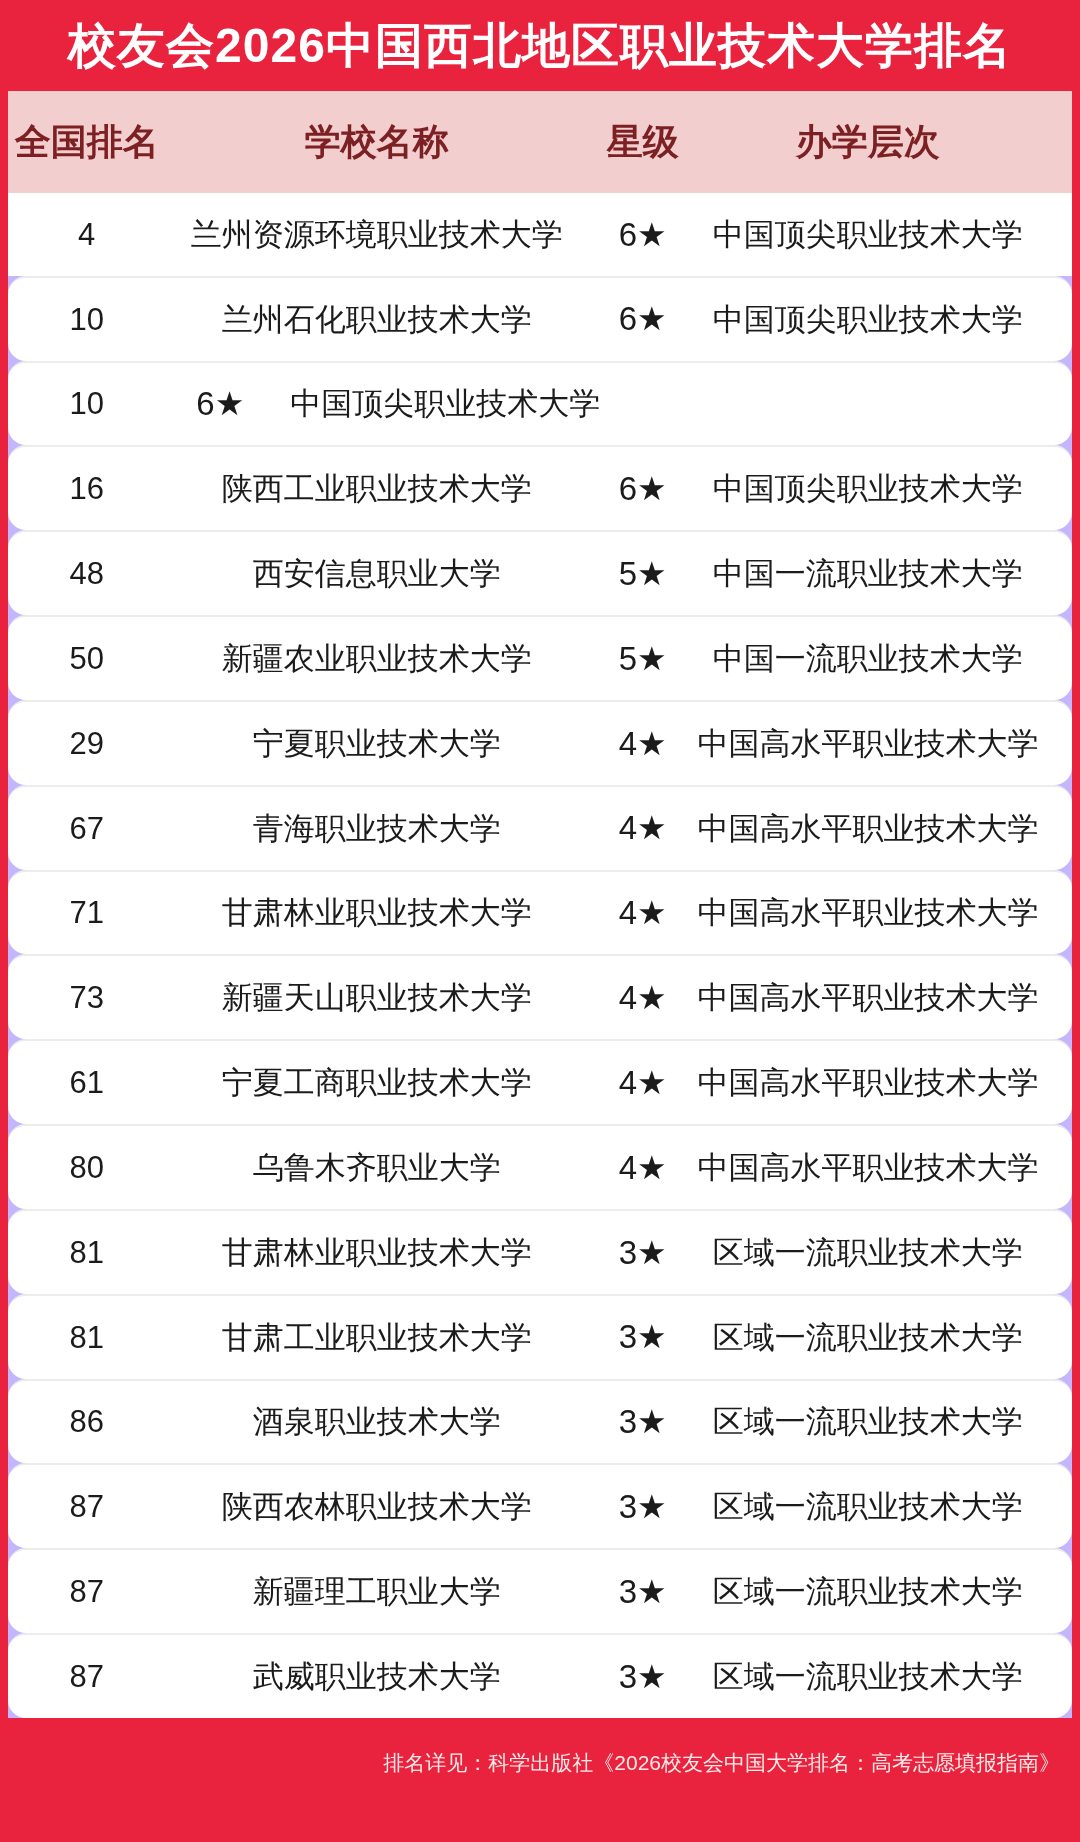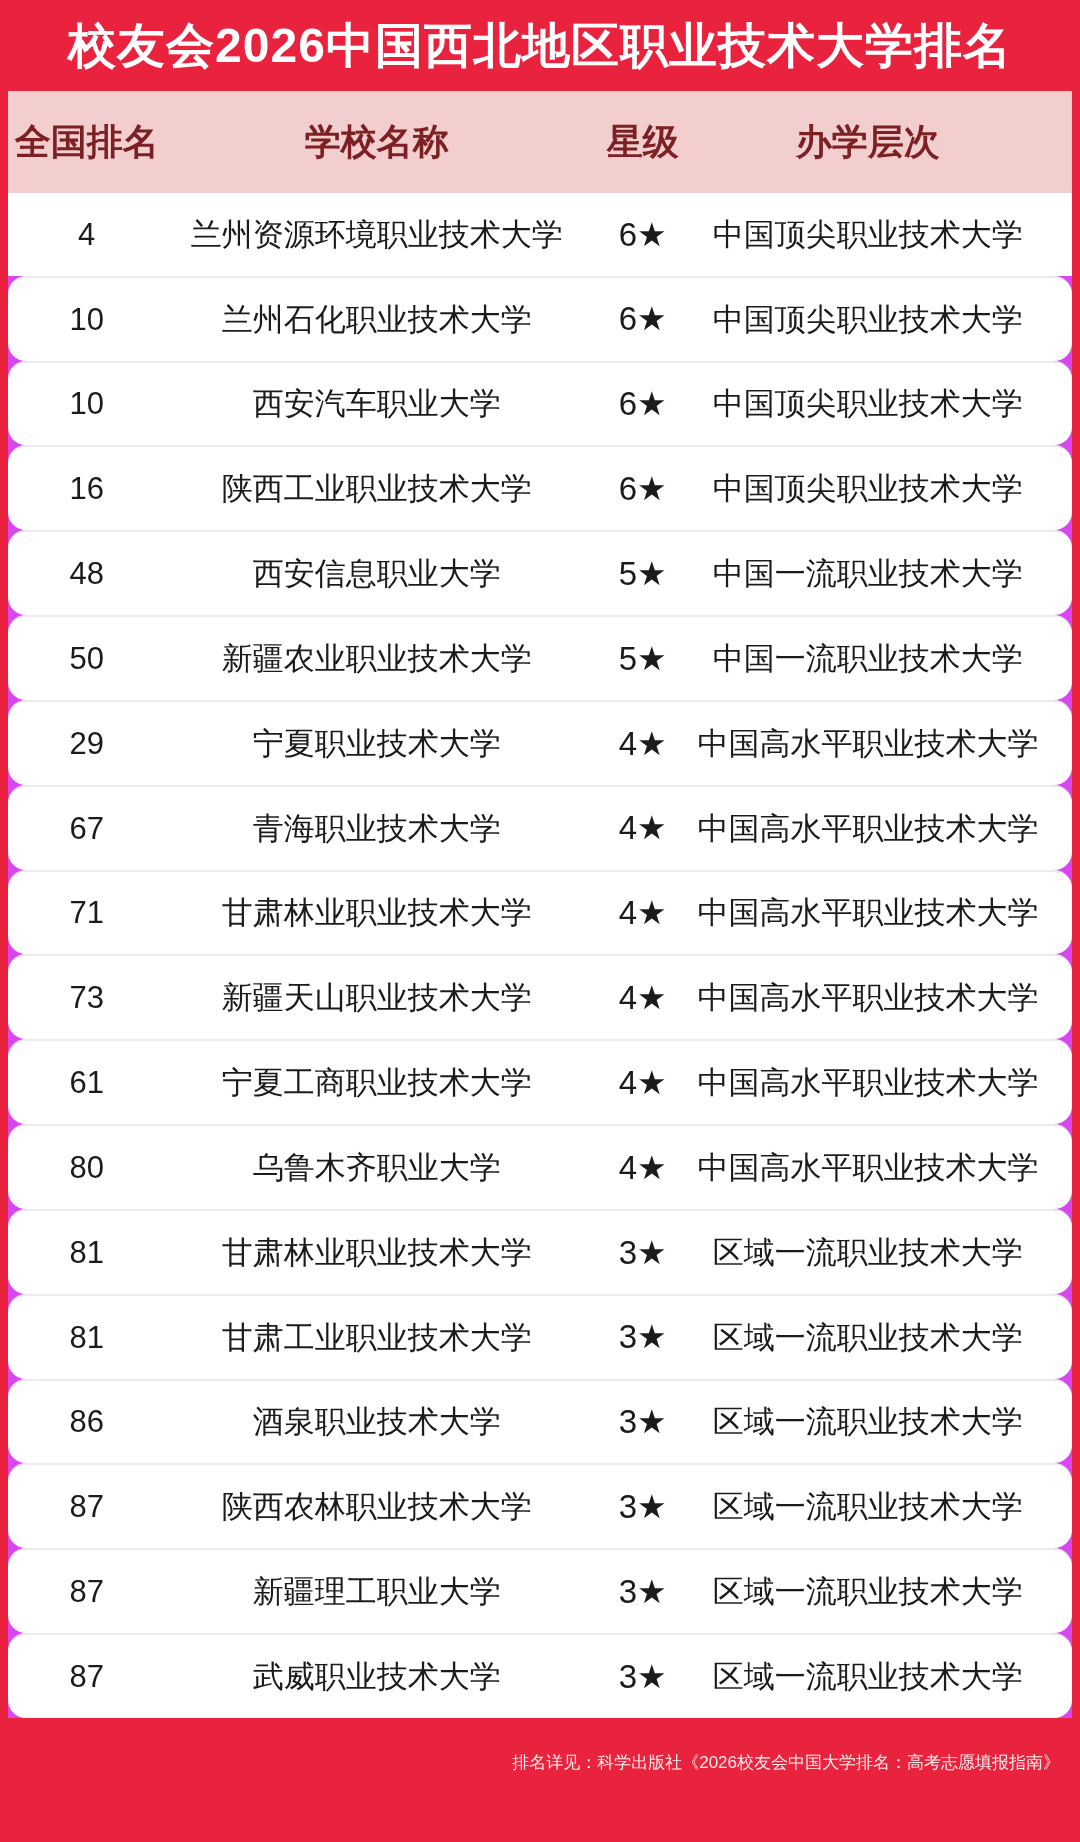--- a/index.html
+++ b/index.html
@@ -25,21 +25,21 @@
   .title-band h1 {
     color: #ffffff;
     font-size: 48px;
     font-weight: 700;
     letter-spacing: 1px;
     white-space: nowrap;
   }
   
   .table-wrap {
     margin: 0 8px;
-    background: #d946ef;
+    background: #c4b5fd;
     height: 1627px;
   }
   .thead {
     height: 102px;
     background: var(--pink, #F2CECE);
     display: flex;
     align-items: center;
   }
   .thead .cell {
     color: var(--header-text, #7D2023);
@@ -73,21 +73,21 @@
   
   .footer {
     height: 89px;
     display: flex;
     align-items: center;
     justify-content: flex-end;
     padding-right: 20px;
   }
   .footer .footer-text {
     color: #FFECEA;
-    font-size: 17px;
+    font-size: 21px;
     white-space: nowrap;
   }
 </style>
 </head>
 <body>
 
 <div class="page">
 
   <div class="title-band">
     <h1>校友会2026中国西北地区职业技术大学排名</h1>
@@ -112,21 +112,20 @@
 
   <div class="trow">
     <div class="cell c-rank">10</div>
     <div class="cell c-school">兰州石化职业技术大学</div>
     <div class="cell c-star">6★</div>
     <div class="cell c-level">中国顶尖职业技术大学</div>
   </div>
 
   <div class="trow">
     <div class="cell c-rank">10</div>
-    <div class="cell c-school">西安汽车职业大学</div>
     <div class="cell c-star">6★</div>
     <div class="cell c-level">中国顶尖职业技术大学</div>
   </div>
 
   <div class="trow">
     <div class="cell c-rank">16</div>
     <div class="cell c-school">陕西工业职业技术大学</div>
     <div class="cell c-star">6★</div>
     <div class="cell c-level">中国顶尖职业技术大学</div>
   </div>

